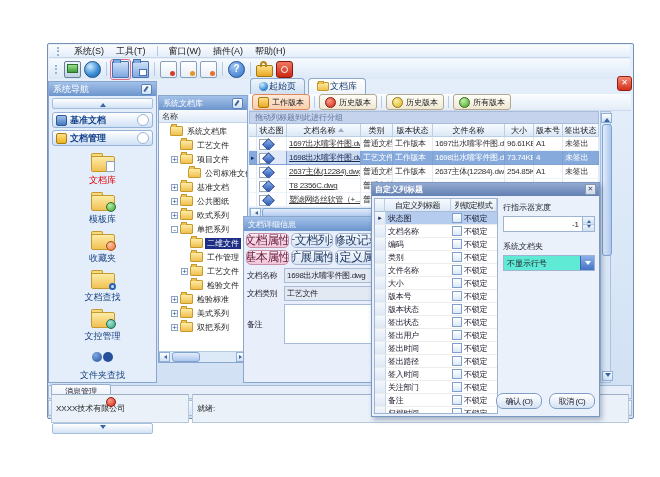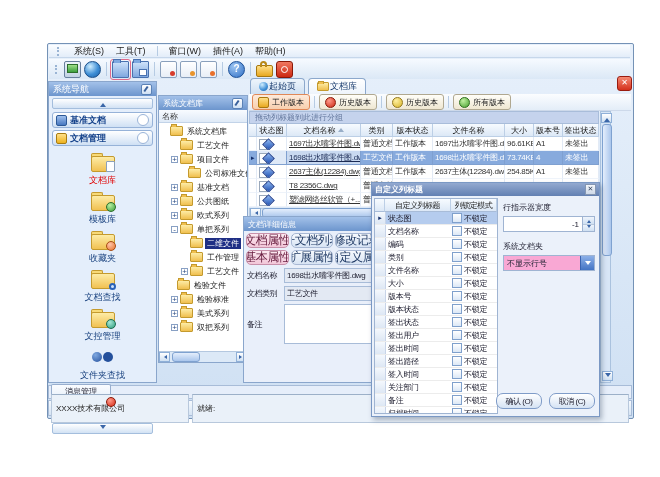--- a/index.html
+++ b/index.html
@@ -154,21 +154,21 @@
 .drow.selected .ind::after{content:"▸";font-size:7px;color:#16306c}
 #dlg-opts{flex:1;position:relative;font-size:8px;color:#223;padding:2px 2px 0 2px}
 .opt-label{margin:2px 0 3px}
 .spinbox{height:14px;background:#fff;border:1px solid #9fb4d2;display:flex;align-items:stretch}
 .spin-val{flex:1;display:flex;align-items:center;justify-content:flex-end;padding-right:3px}
 .spin-btns{width:11px;border-left:1px solid #9fb4d2;display:flex;flex-direction:column}
 .spin-btns div{flex:1;background:linear-gradient(#eef4fc,#cfe0f2);display:flex;align-items:center;justify-content:center}
 .spin-btns div:first-child{border-bottom:1px solid #b8c8dc}
 .su{width:0;height:0;border:2px solid transparent;border-bottom:3px solid #3a66a8}
 .sd{width:0;height:0;border:2px solid transparent;border-top:3px solid #3a66a8}
-.dropbox{height:14px;background:#f9a8d4;border:1px solid #9fb4d2;display:flex;align-items:stretch;margin-top:2px}
+.dropbox{height:14px;background:#5eead4;border:1px solid #9fb4d2;display:flex;align-items:stretch;margin-top:2px}
 .drop-val{flex:1;display:flex;align-items:center;padding-left:3px}
 .drop-btn{width:13px;background:linear-gradient(#8cb0e8,#4474c4);border-left:1px solid #3a64b0;display:flex;align-items:center;justify-content:center}
 .dv{width:0;height:0;border:3px solid transparent;border-top:4px solid #fff;margin-top:3px}
 .dlg-btns{position:absolute;bottom:5px;right:2px;display:flex;gap:7px}
 .dbtn{width:44px;height:14px;border:1px solid #7f9cc8;border-radius:7px;background:linear-gradient(#ffffff,#d5e3f4);font-size:8px;color:#223;display:flex;align-items:center;justify-content:center;letter-spacing:-0.5px}
 
 #msgstrip{left:48px;top:385px;width:584px;height:14px;background:#e6eefa;border:1px solid #a8bcd8;box-sizing:border-box;display:flex;align-items:flex-end}
 #msgtab{margin-left:2px;width:58px;height:13px;background:linear-gradient(#fafcff,#e8f0fa);border:1px solid #98aece;border-bottom:none;border-radius:2px 2px 0 0;font-size:8px;color:#223;display:flex;align-items:center;justify-content:center}
 #statusbar{left:48px;top:400px;width:584px;height:16px;background:linear-gradient(#f6fafe,#d6e4f4);border:1px solid #a8bcd8;box-sizing:border-box;display:flex;align-items:center;gap:3px;padding:0 2px;font-size:8px;color:#222}
 .scell{height:11px;border:1px solid #b8c8dc;border-top-color:#9cb0c8;background:#eaf1f9;display:flex;align-items:center;padding:8px 4px}
@@ -353,21 +353,21 @@
         <span class="tfolder"></span>
         <span class="tree-label">工作管理</span>
       </div>
 
       <div class="tree-row" style="padding-left: 22px;">
         <span class="exp">+</span>
         <span class="tfolder"></span>
         <span class="tree-label">工艺文件</span>
       </div>
 
-      <div class="tree-row" style="padding-left: 9px;">
+      <div class="tree-row" style="padding-left: 22px;">
         <span class="exp"></span>
         <span class="tfolder"></span>
         <span class="tree-label">检验文件</span>
       </div>
 
       <div class="tree-row" style="padding-left: 12px;">
         <span class="exp">+</span>
         <span class="tfolder"></span>
         <span class="tree-label">检验标准</span>
       </div>

